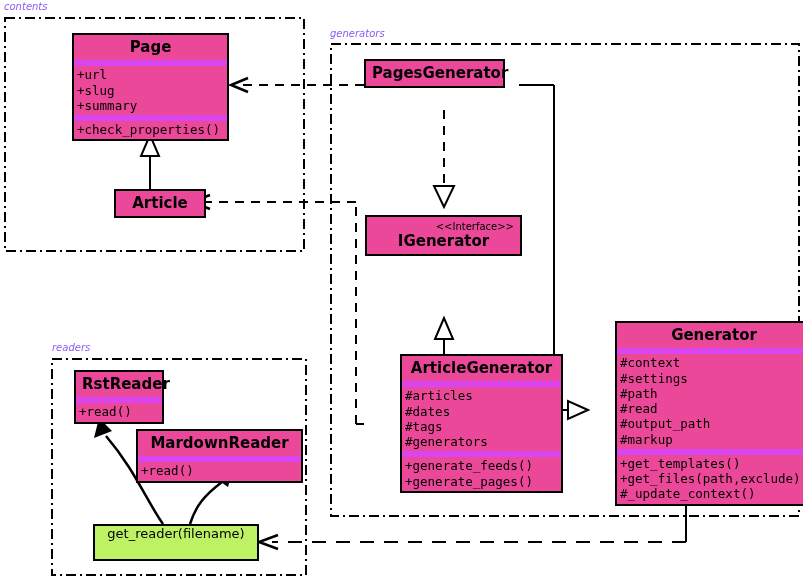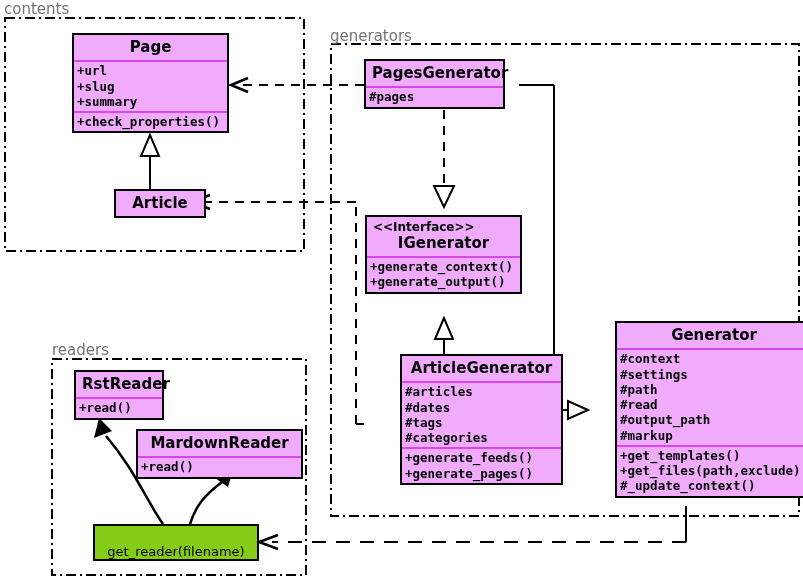--- a/index.html
+++ b/index.html
@@ -16,71 +16,71 @@
   }
   #canvas {
     position: absolute;
     left: 0; top: 0;
     width: 803px;
     height: 579px;
   }
   .pkg-label {
     position: absolute;
     font-family: "DejaVu Sans", sans-serif;
-    font-size: 15px;
-    color: #737373;
+    font-size: 10px;
+    color: #8b5cf6;
     white-space: nowrap;
     line-height: 1;
+    font-style: italic;
   }
   .umlbox {
     position: absolute;
     box-sizing: border-box;
     border: 2px solid #000;
-    background: #f0abfc;
+    background: #ec4899;
   }
   .umlbox .title {
     font-family: "DejaVu Sans", sans-serif;
     font-weight: bold;
     font-size: 15px;
     text-align: center;
     padding: 4px 6px 4px 6px;
     line-height: 1.15;
     color: #000;
   }
   .umlbox .stereo {
     font-family: "DejaVu Sans", sans-serif;
-    font-weight: bold;
-    font-size: 12px;
-    text-align: left;
+    font-weight: normal;
+    font-size: 10px;
+    text-align: right;
     line-height: 1.15;
     display: block;
     color: #000;
   }
   .umlbox .sep {
-    border-top: 2px solid #d946ef;
-    font-weight: bold;
+    border-top: 6px solid #d946ef;
   }
   .umlbox .compart {
     padding: 1px 0 2px 0;
   }
   .umlbox .member {
     font-family: "DejaVu Sans Mono", monospace;
     font-size: 12.5px;
     line-height: 1.22;
     padding: 0 2px 0 3px;
     white-space: nowrap;
     color: #000;
   }
   .plainbox {
     position: absolute;
     box-sizing: border-box;
     border: 2px solid #000;
-    background: #84cc16;
+    background: #bef264;
     display: flex;
-    align-items: flex-end;
+    align-items: flex-start;
     justify-content: center;
   }
   .plainbox .fnlabel {
     font-family: "DejaVu Sans", sans-serif;
     font-size: 13px;
     color: #000;
     white-space: nowrap;
   }
 </style>
 </head>
@@ -168,43 +168,36 @@
     <div class="member">+check_properties()</div>
   </div>
 </div>
 
 <div class="umlbox" style="left:114px; top:189px; width:92px;">
   <div class="title">Article</div>
 </div>
 
 <div class="umlbox" style="left:364px; top:59px; width:141px;">
   <div class="title">PagesGenerator</div>
-  <div class="compart sep">
-    <div class="member">#pages</div>
-  </div>
 </div>
 
 <div class="umlbox" style="left:365px; top:215px; width:157px;">
   <div class="title">
     <span class="stereo">&lt;&lt;Interface&gt;&gt;</span>
     <span>IGenerator</span>
   </div>
-  <div class="compart sep">
-    <div class="member">+generate_context()</div>
-    <div class="member">+generate_output()</div>
-  </div>
 </div>
 
 <div class="umlbox" style="left:364px; top:354px; width:163px;margin-left:36px;">
   <div class="title">ArticleGenerator</div>
   <div class="compart sep">
     <div class="member">#articles</div>
     <div class="member">#dates</div>
     <div class="member">#tags</div>
-    <div class="member">#categories</div>
+    <div class="member">#generators</div>
   </div>
   <div class="compart sep">
     <div class="member">+generate_feeds()</div>
     <div class="member">+generate_pages()</div>
   </div>
 </div>
 
 <div class="umlbox" style="left:588px; top:321px; width:198px;margin-left:27px;">
   <div class="title">Generator</div>
   <div class="compart sep">

